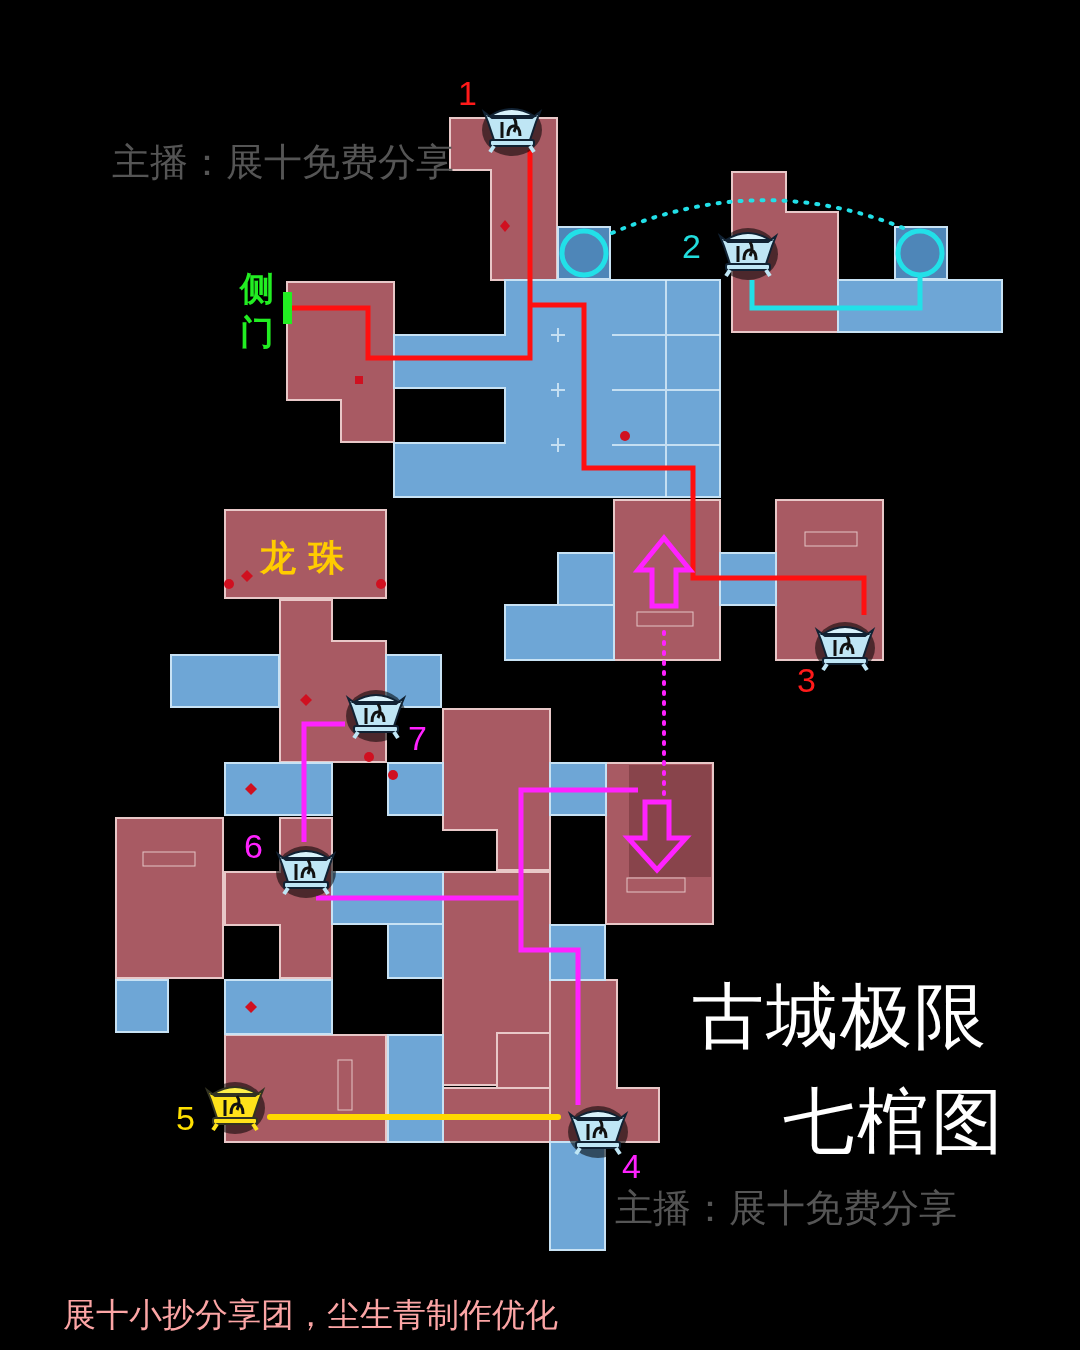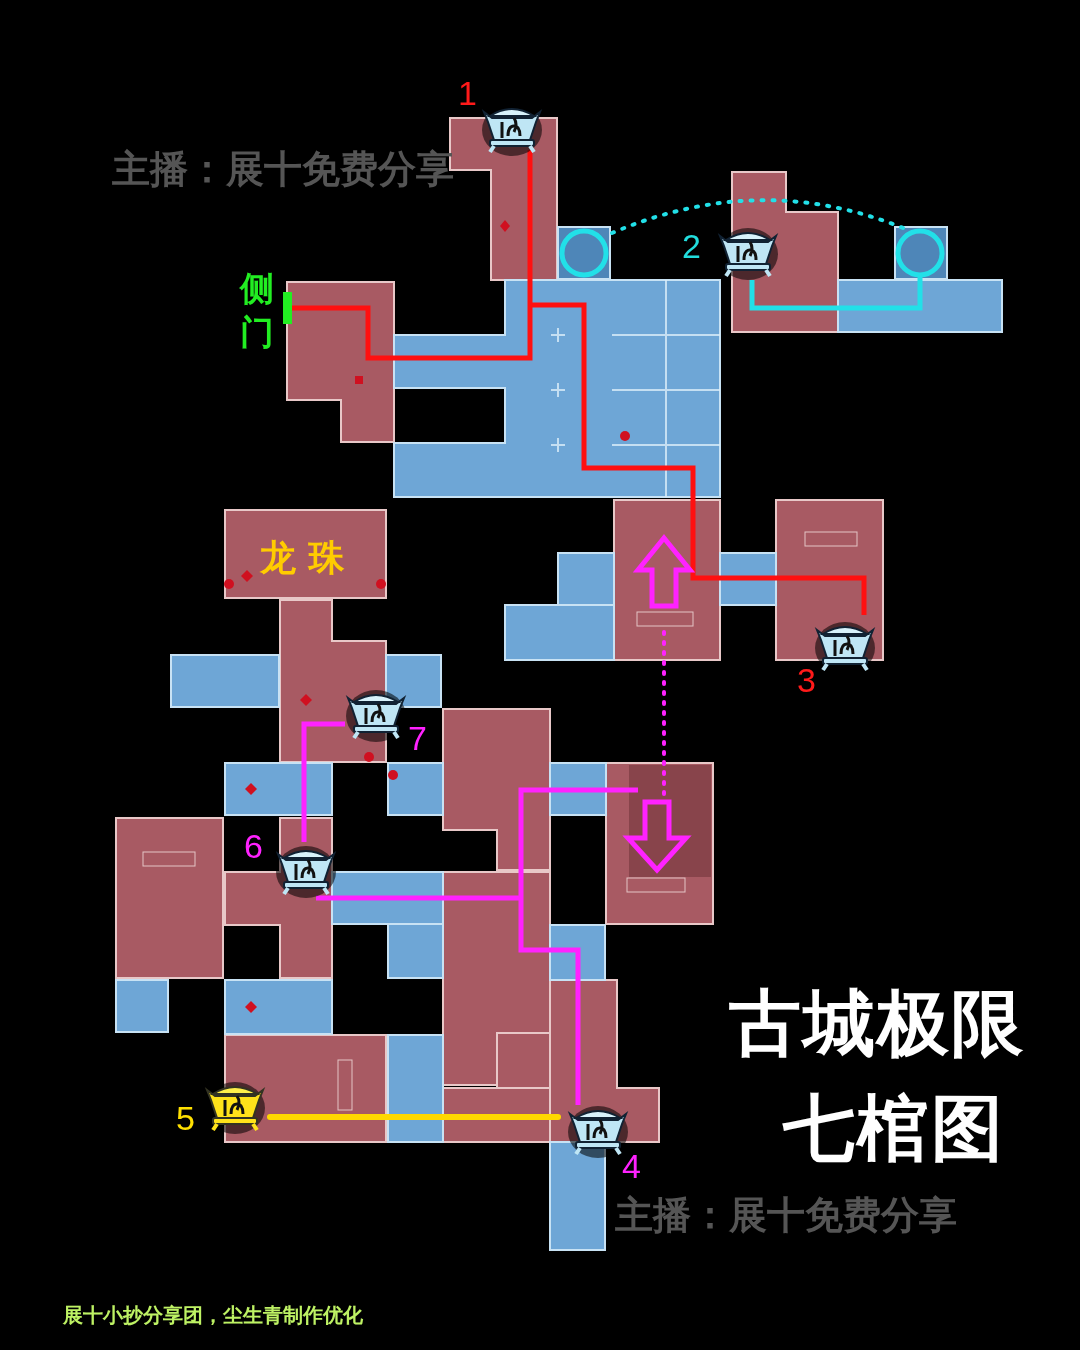--- a/index.html
+++ b/index.html
@@ -1,21 +1,21 @@
 <!DOCTYPE html>
 <html><head>
   <meta charset="utf-8">
   <style>
     html, body { margin:0; padding:0; background:#000; }
     body { width:1080px; height:1350px; position:relative; overflow:hidden; font-family:"DejaVu Sans", sans-serif; }
     #map { position:absolute; left:0; top:0; width:1080px; height:1350px; }
-    .overlay-text { position:absolute; white-space:nowrap; font-weight:bold;margin-top:7px; }
+    .overlay-text { position:absolute; white-space:nowrap; font-weight:normal; }
     .title { color:#fff; font-size:72px; line-height:1; letter-spacing:2px; }
     .watermark { color:#555; font-size:38px; line-height:1; }
-    .footer { color:#bef264; font-size:20px; line-height:1; }
+    .footer { color:#fca5a5; font-size:33px; line-height:1; }
   </style>
 </head>
 <body>
 
 <svg id="map" viewBox="0 0 1080 1350" xmlns="http://www.w3.org/2000/svg">
   <defs>
     <g id="chest-blue">
       <ellipse cx="0" cy="2" rx="30" ry="26" fill="#000" opacity="0.55"></ellipse>
       <path d="M-28,-16 L-20,-10 L20,-10 L28,-16 L24,-6 L18,12 L-18,12 L-24,-6 Z" fill="#bfe6f5" stroke="#123" stroke-width="2"></path>
       <path d="M-22,-12 Q0,-26 22,-12 Z" fill="#d8f2fb" stroke="#123" stroke-width="2"></path>
@@ -142,15 +142,15 @@
     <text x="408" y="750" fill="#ff22ff">7</text>
   </g>
 
   <text x="240" y="300" font-family="DejaVu Sans, sans-serif" font-size="34" font-weight="bold" fill="#22ee22">侧</text>
   <text x="240" y="344" font-family="DejaVu Sans, sans-serif" font-size="34" font-weight="bold" fill="#22ee22">门</text>
   <text x="260" y="570" font-family="DejaVu Sans, sans-serif" font-size="36" font-weight="bold" fill="#ffcc00">龙 珠</text>
 </svg>
 
 <div class="overlay-text watermark" style="left:112px; top:143px;">主播：展十免费分享</div>
 <div class="overlay-text watermark" style="left:615px; top:1189px;">主播：展十免费分享</div>
-<div class="overlay-text title" style="left:729px; top:980px;">古城极限</div>
+<div class="overlay-text title" style="left:692px; top:980px;">古城极限</div>
 <div class="overlay-text title" style="left:783px; top:1085px;">七棺图</div>
 <div class="overlay-text footer" style="left:63px; top:1298px;">展十小抄分享团，尘生青制作优化</div>
 
 </body></html>

